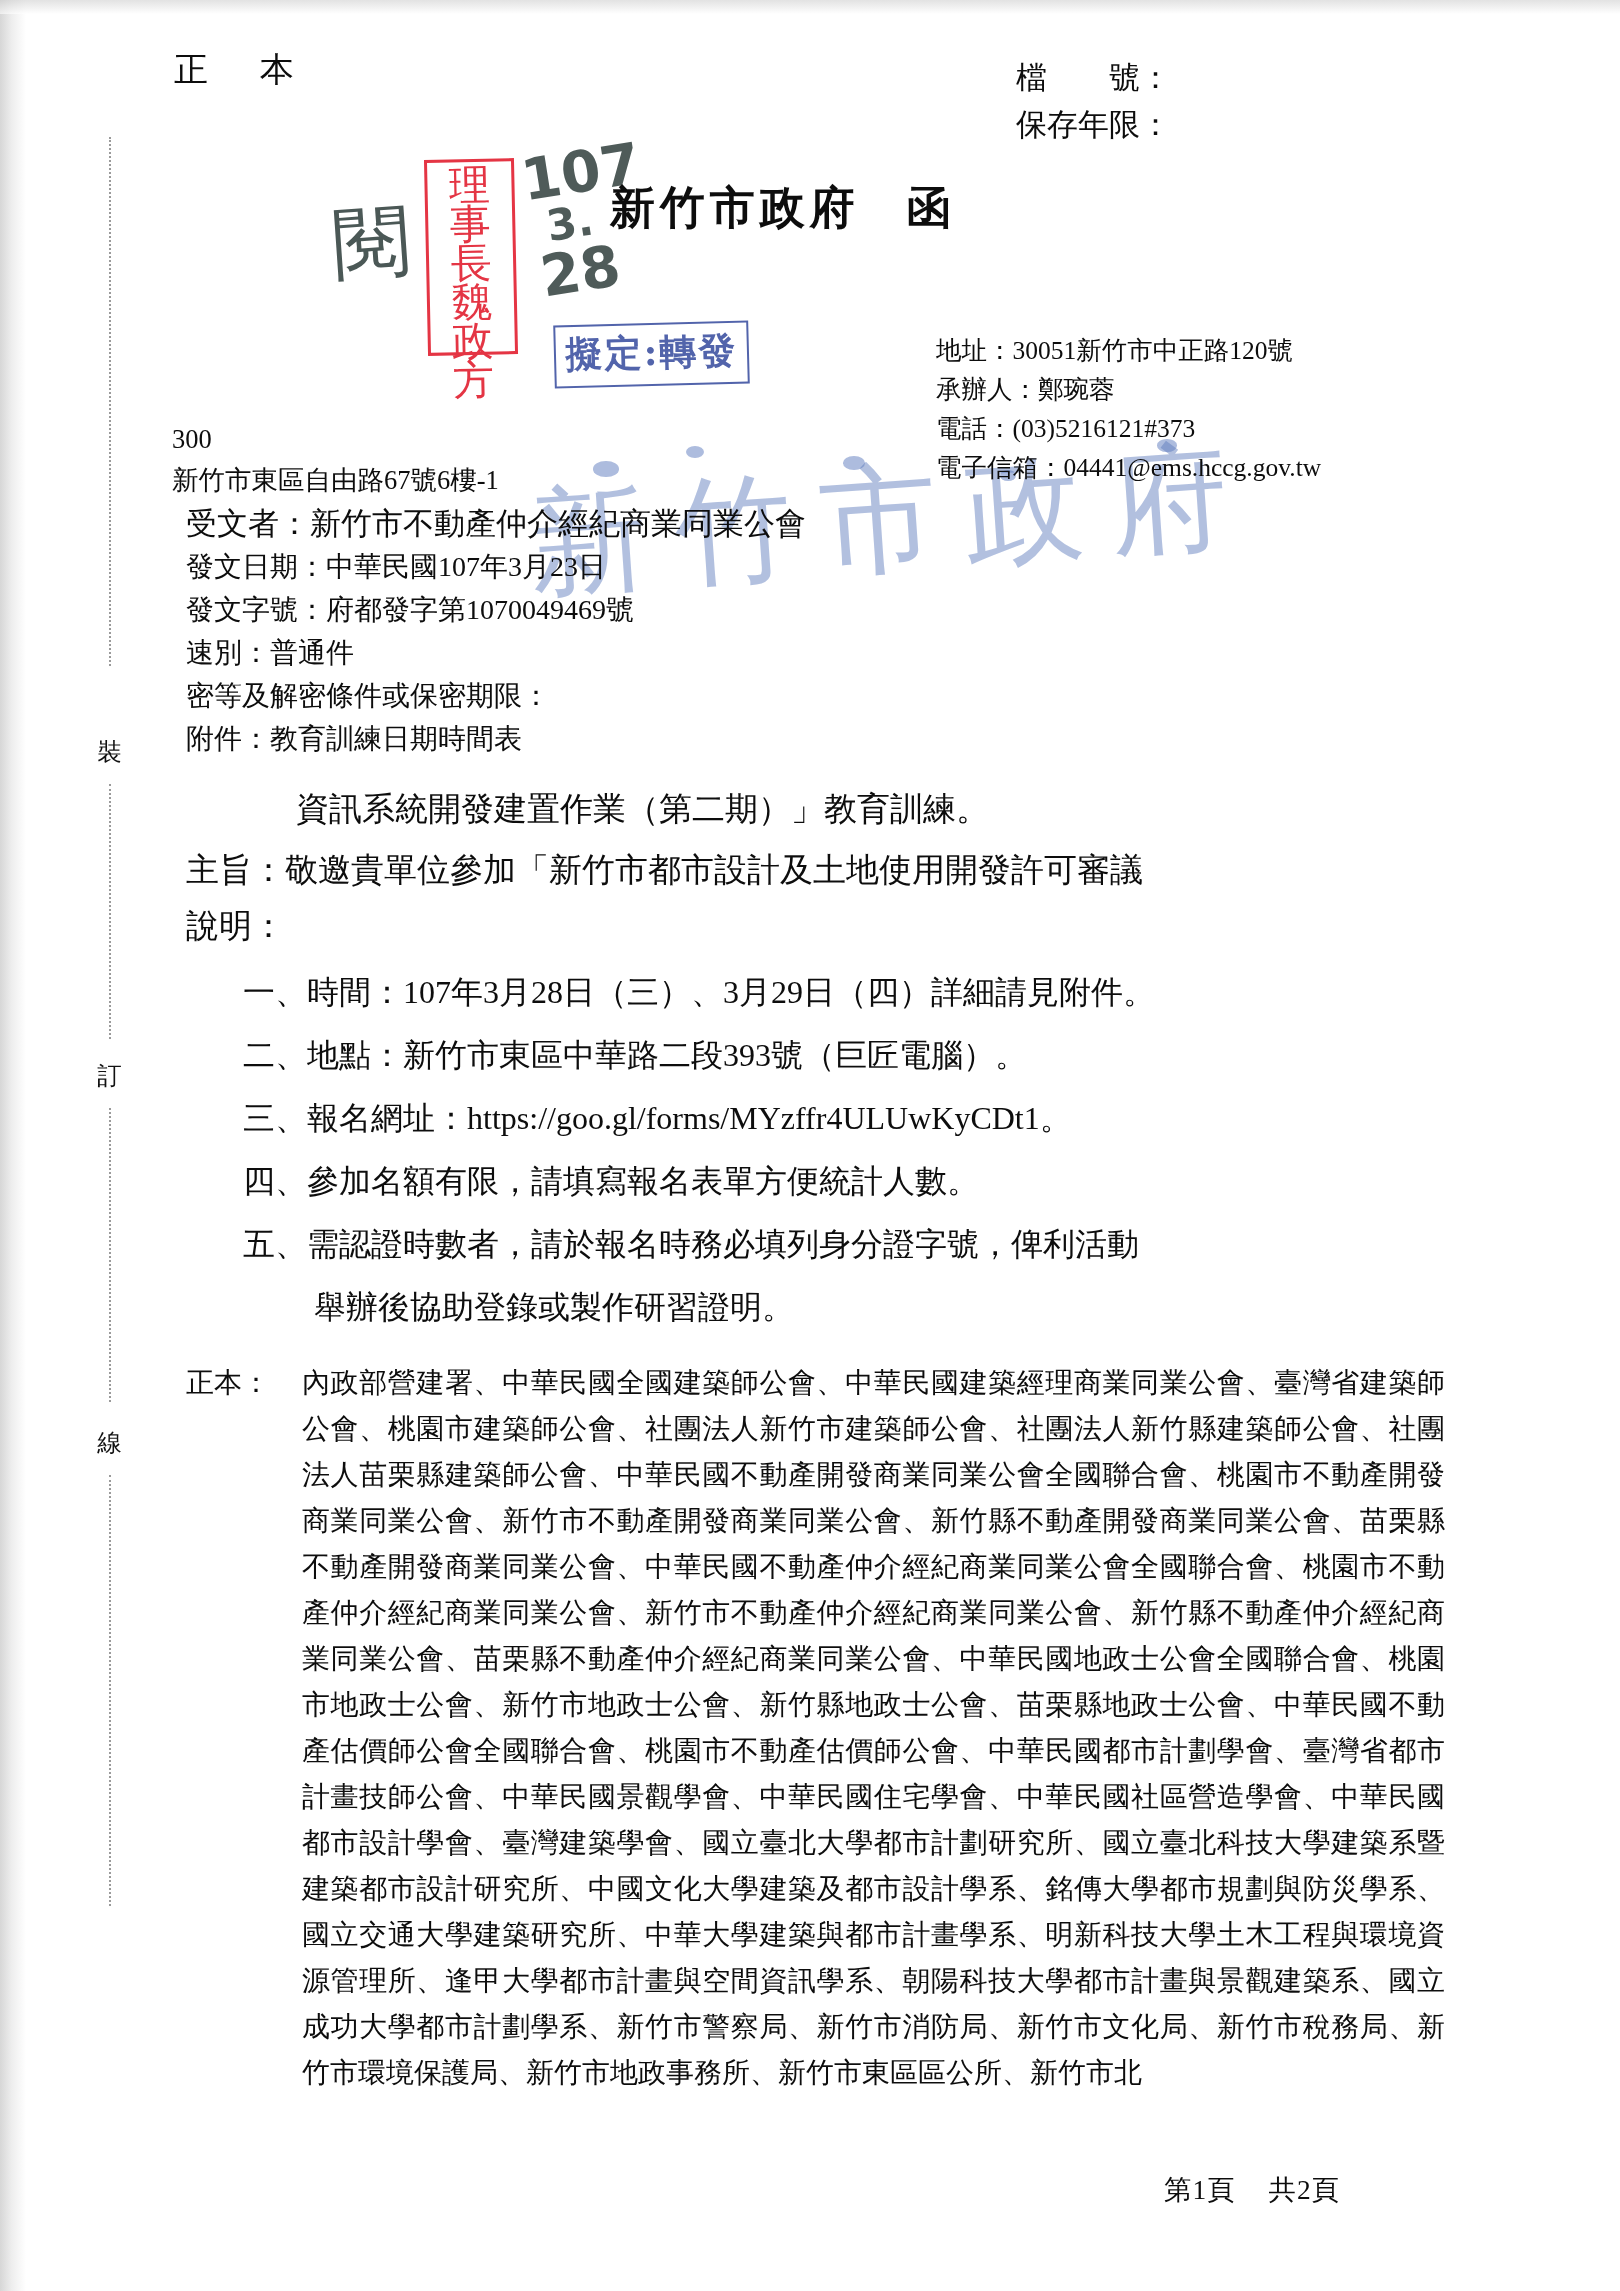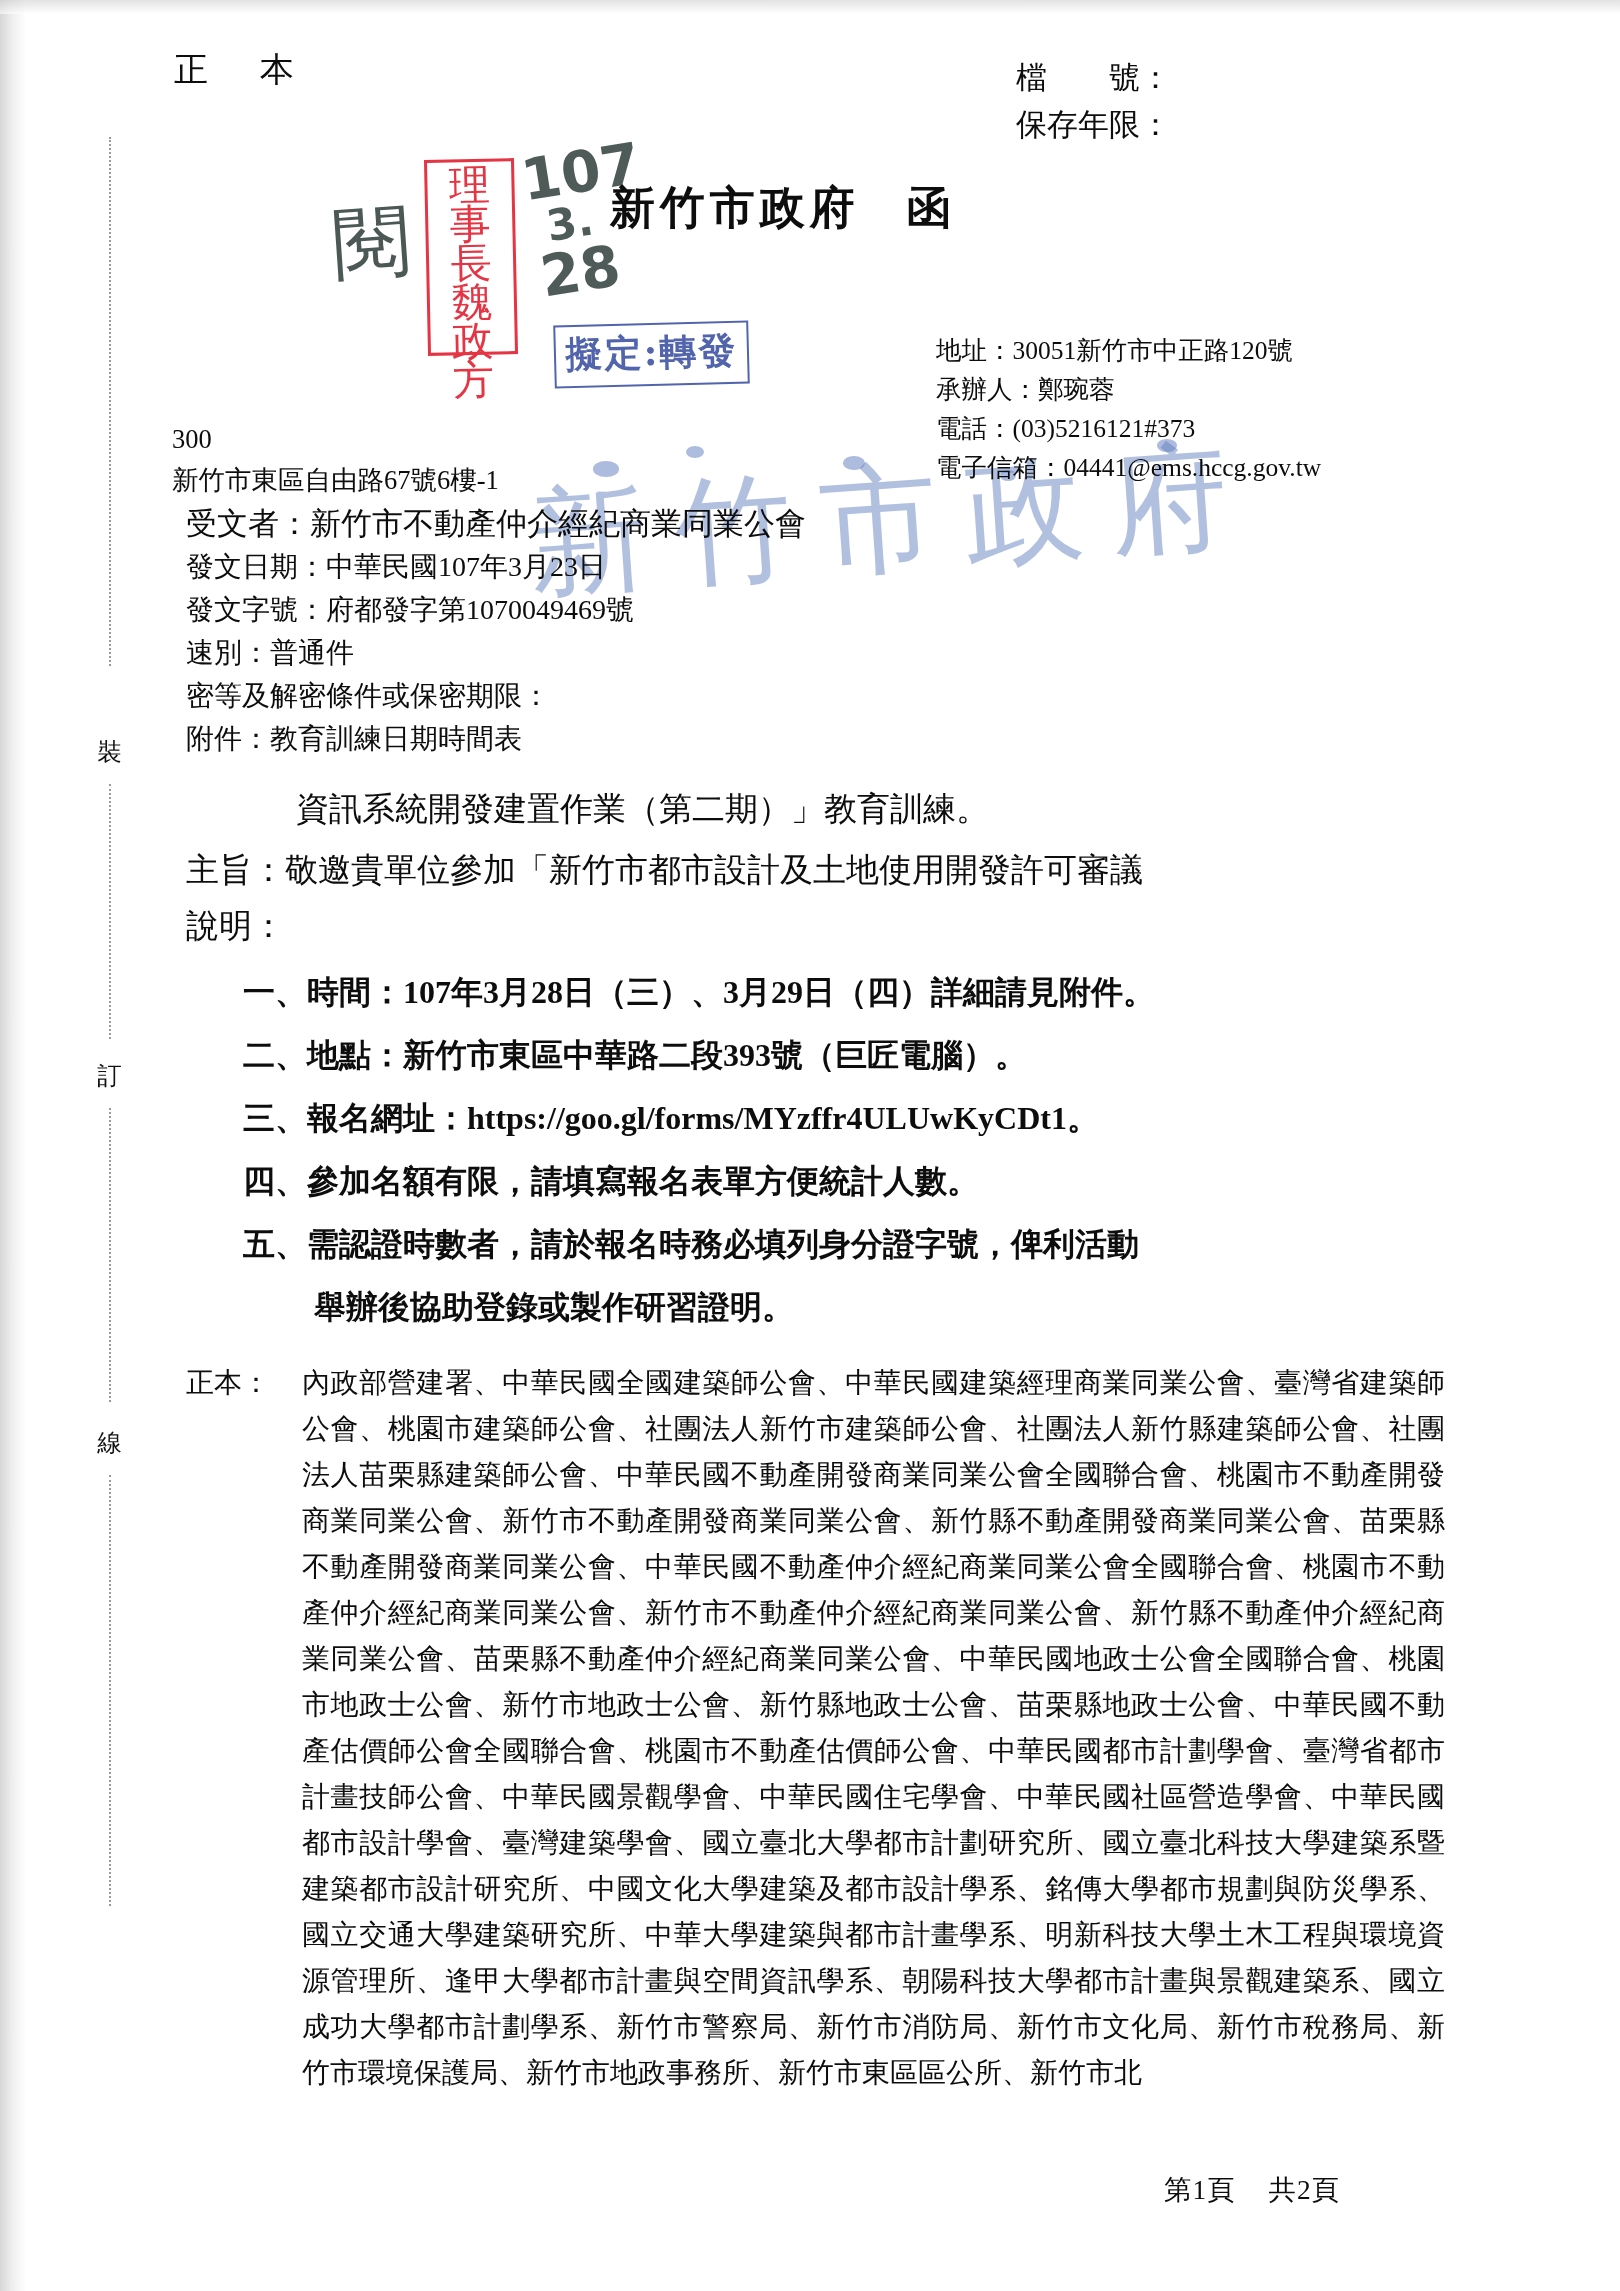--- a/index.html
+++ b/index.html
@@ -195,21 +195,21 @@
     font-size: 33px;
     letter-spacing: 0;
   }
   .explain-list {
     position: absolute;
     left: 243px; top: 961px;
     width: 1245px;
     font-size: 32px;
     line-height: 63px;
   }
-  .explain-list .item { display: block; white-space: nowrap; font-weight: bold; }
+  .explain-list .item { display: block; white-space: nowrap; }
   .explain-list .cont { display:block; padding-left: 71px; white-space: nowrap;}
   .explain-list .num { }
 
   
   .cc-block {
     position: absolute;
     left: 186px; top: 1360px;
     width: 1259px;
     font-size: 28px;
     line-height: 46px;

